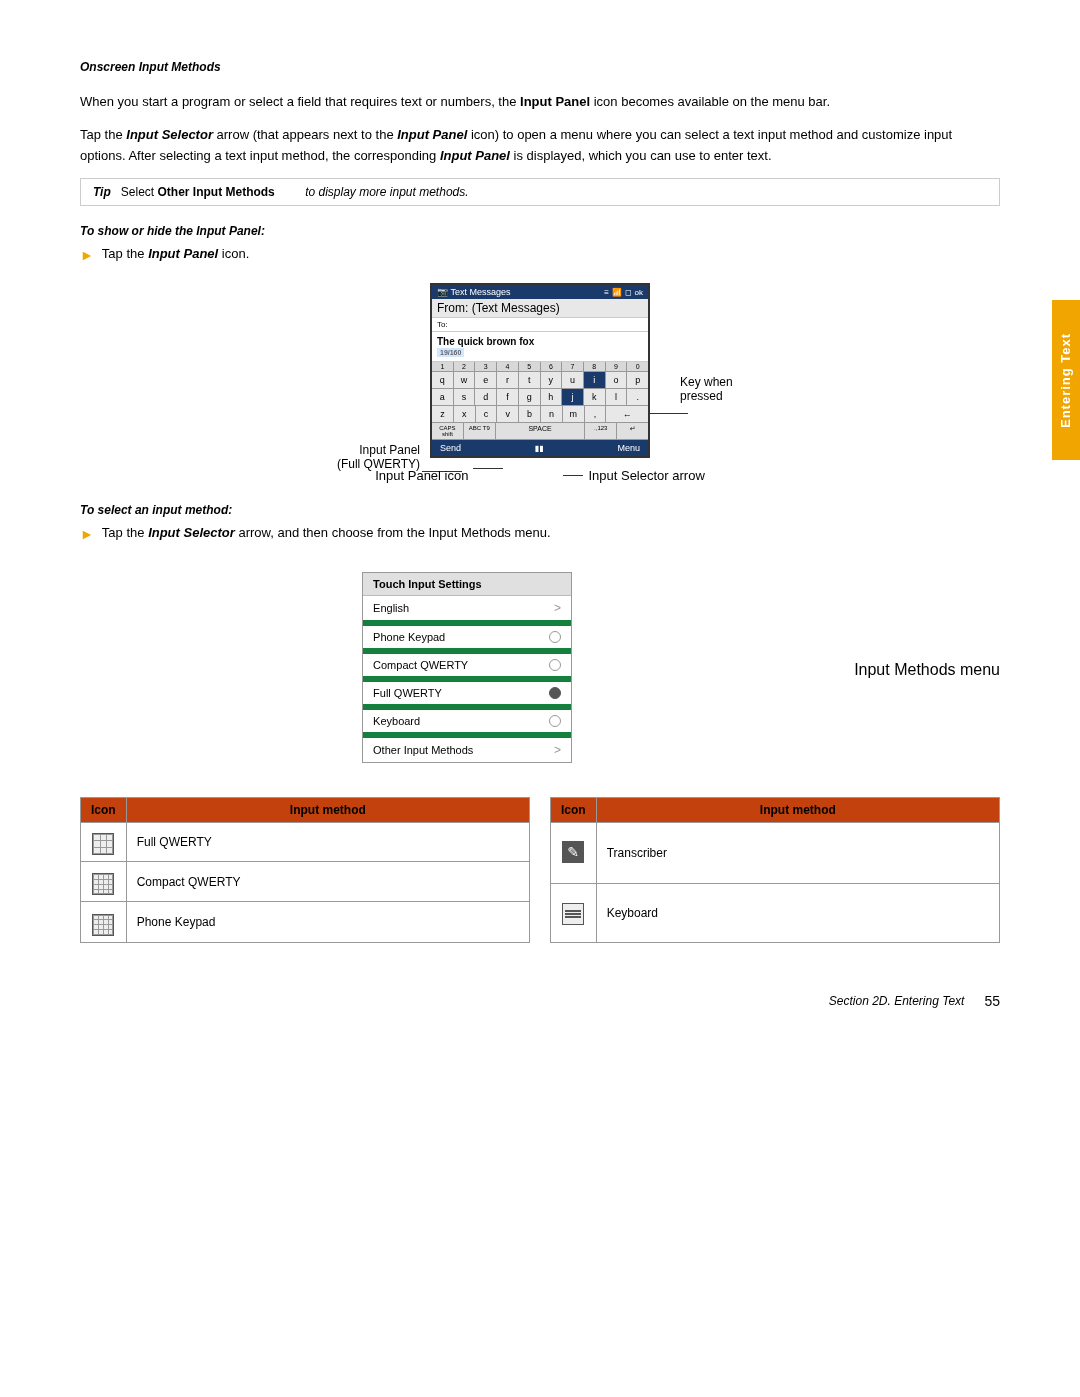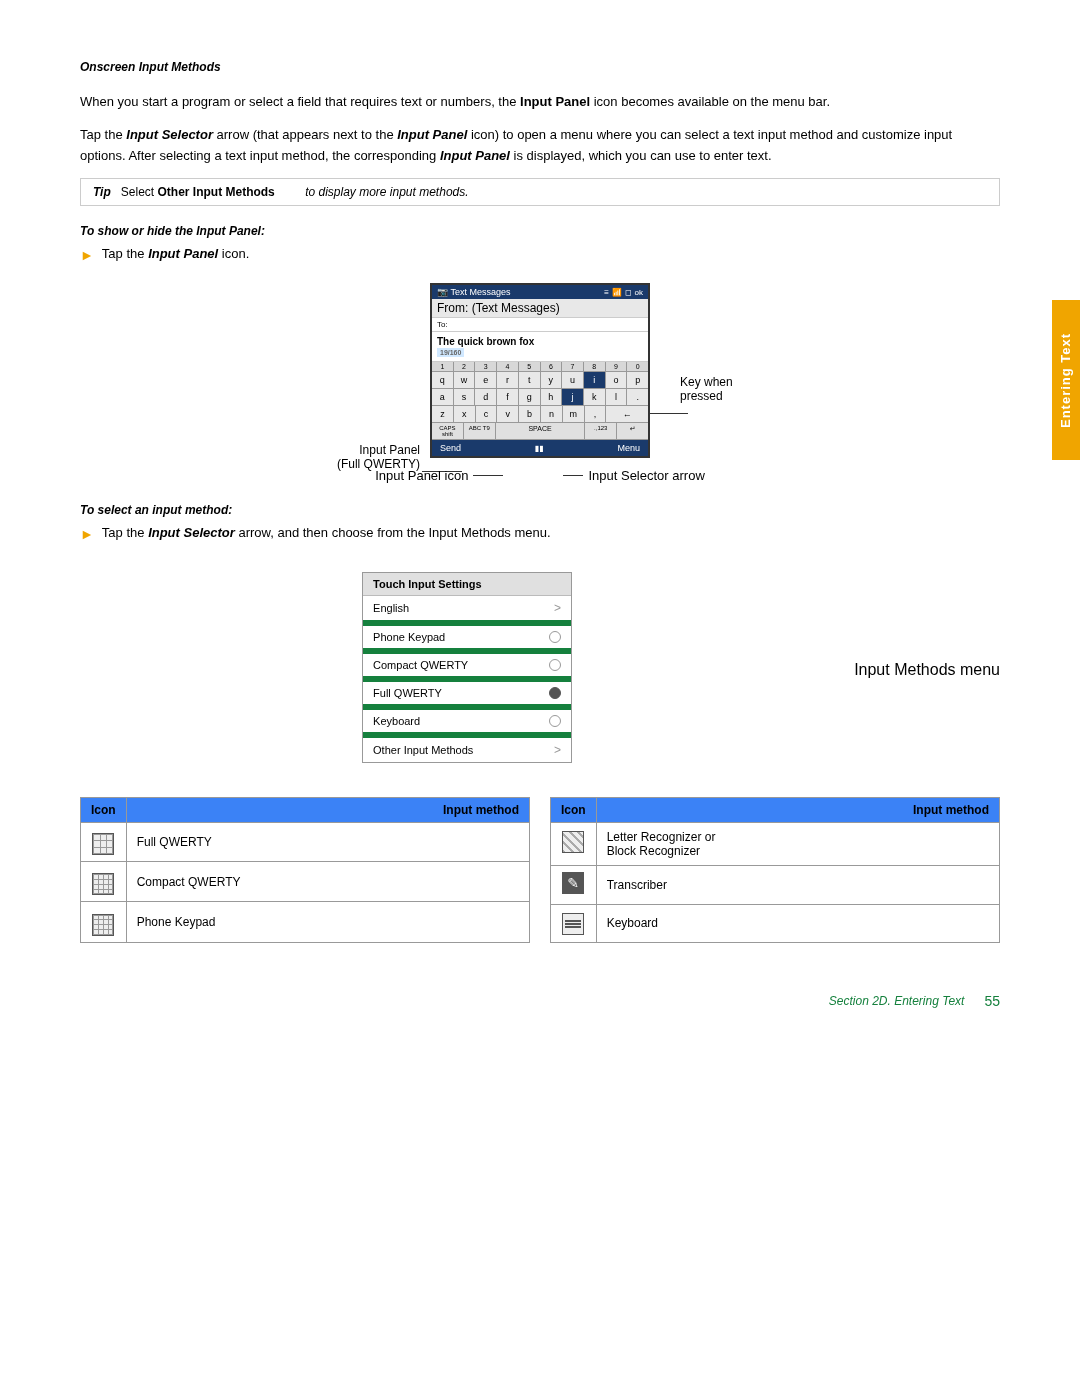--- a/index.html
+++ b/index.html
@@ -248,46 +248,46 @@
       display: flex;
       gap: 20px;
       justify-content: flex-start;
     }
     .icon-table {
       border-collapse: collapse;
       font-size: 12px;
       flex: 1;
     }
     .icon-table th {
-      background: #3b82f6;
+      background: #c2410c;
       border: 1px solid #999;
       padding: 5px 10px;
       font-weight: bold;
-      text-align: right;
+      text-align: center;
       font-size: 12px;
     }
     .icon-table td {
       border: 1px solid #999;
       padding: 6px 10px;
       vertical-align: middle;
       font-size: 12px;
     }
     .icon-cell {
       width: 40px;
       text-align: center;
     }
     .footer {
       display: flex;
       justify-content: flex-end;
       align-items: center;
       margin-top: 40px;
       padding-top: 10px;
       border-top: none;
       font-size: 12px;
-      color: #15803d;
+      color: #000000;
     }
     .footer-section {
       font-style: italic;
       margin-right: 20px;
     }
     .footer-page {
       font-size: 14px;
       font-weight: normal;
     }
     .kbd-icon {
@@ -484,21 +484,21 @@
       </div>
 
       <div style="position:absolute; right:-160px; top:92px; font-size:12px; text-align:left; width:130px;">
         Key when<br>pressed
       </div>
       <div style="position:absolute; right:-2px; top:130px; width:40px; height:1px; background:#333; right:-38px;"></div>
     </div>
   </div>
 
   <div style="display:flex; justify-content:center; margin-top:8px; margin-bottom:20px; position:relative;">
-    <div style="display:flex; align-items:center; gap:5px; margin-right:60px;">
+    <div style="display:flex; align-items:flex-start; gap:5px; margin-right:60px;">
       <span>Input Panel icon</span>
       <span style="display:inline-block; width:30px; height:1px; background:#333; vertical-align:middle;"></span>
     </div>
     <div style="display:flex; align-items:center; gap:5px;">
       <span style="display:inline-block; width:20px; height:1px; background:#333; vertical-align:middle;"></span>
       <span>Input Selector arrow</span>
     </div>
   </div>
 
   <p class="sub-heading">To select an input method:</p>
@@ -620,26 +620,20 @@
       <table class="icon-table">
         <thead>
           <tr>
             <th class="icon-cell">Icon</th>
             <th>Input method</th>
           </tr>
         </thead>
         <tbody>
           <tr>
             <td class="icon-cell">
-              <div class="hatch-icon"></div>
-            </td>
-            <td>Letter Recognizer or<br>Block Recognizer</td>
-          </tr>
-          <tr>
-            <td class="icon-cell">
               <div class="transcriber-icon"></div>
             </td>
             <td>Transcriber</td>
           </tr>
           <tr>
             <td class="icon-cell">
               <div class="kbd-icon-wide">
                 <div class="kbd-bar"></div>
                 <div class="kbd-bar"></div>
                 <div class="kbd-bar"></div>

